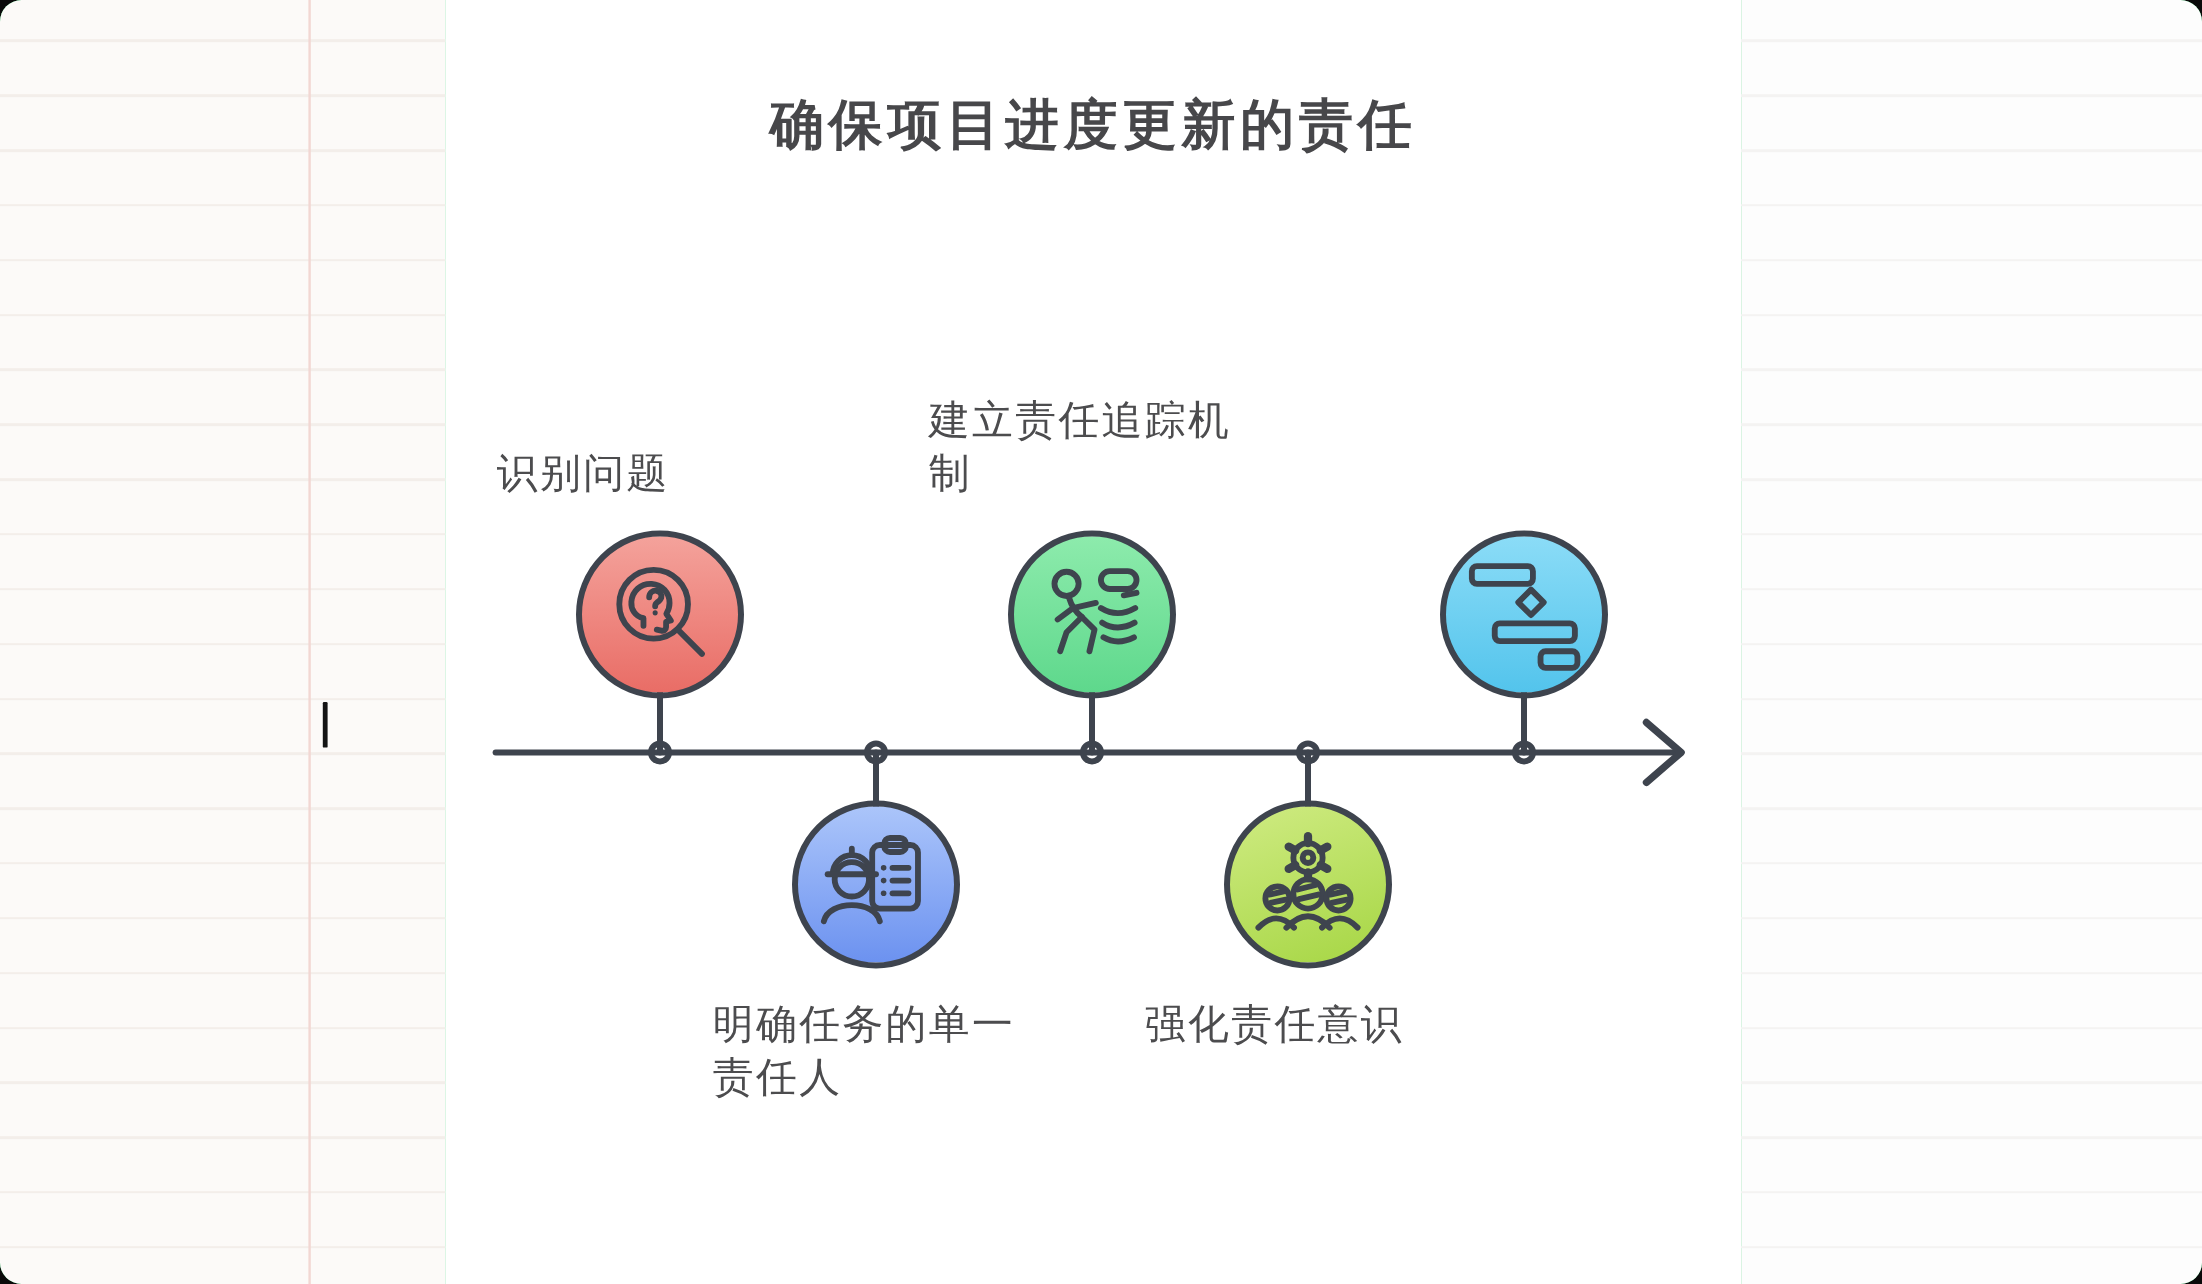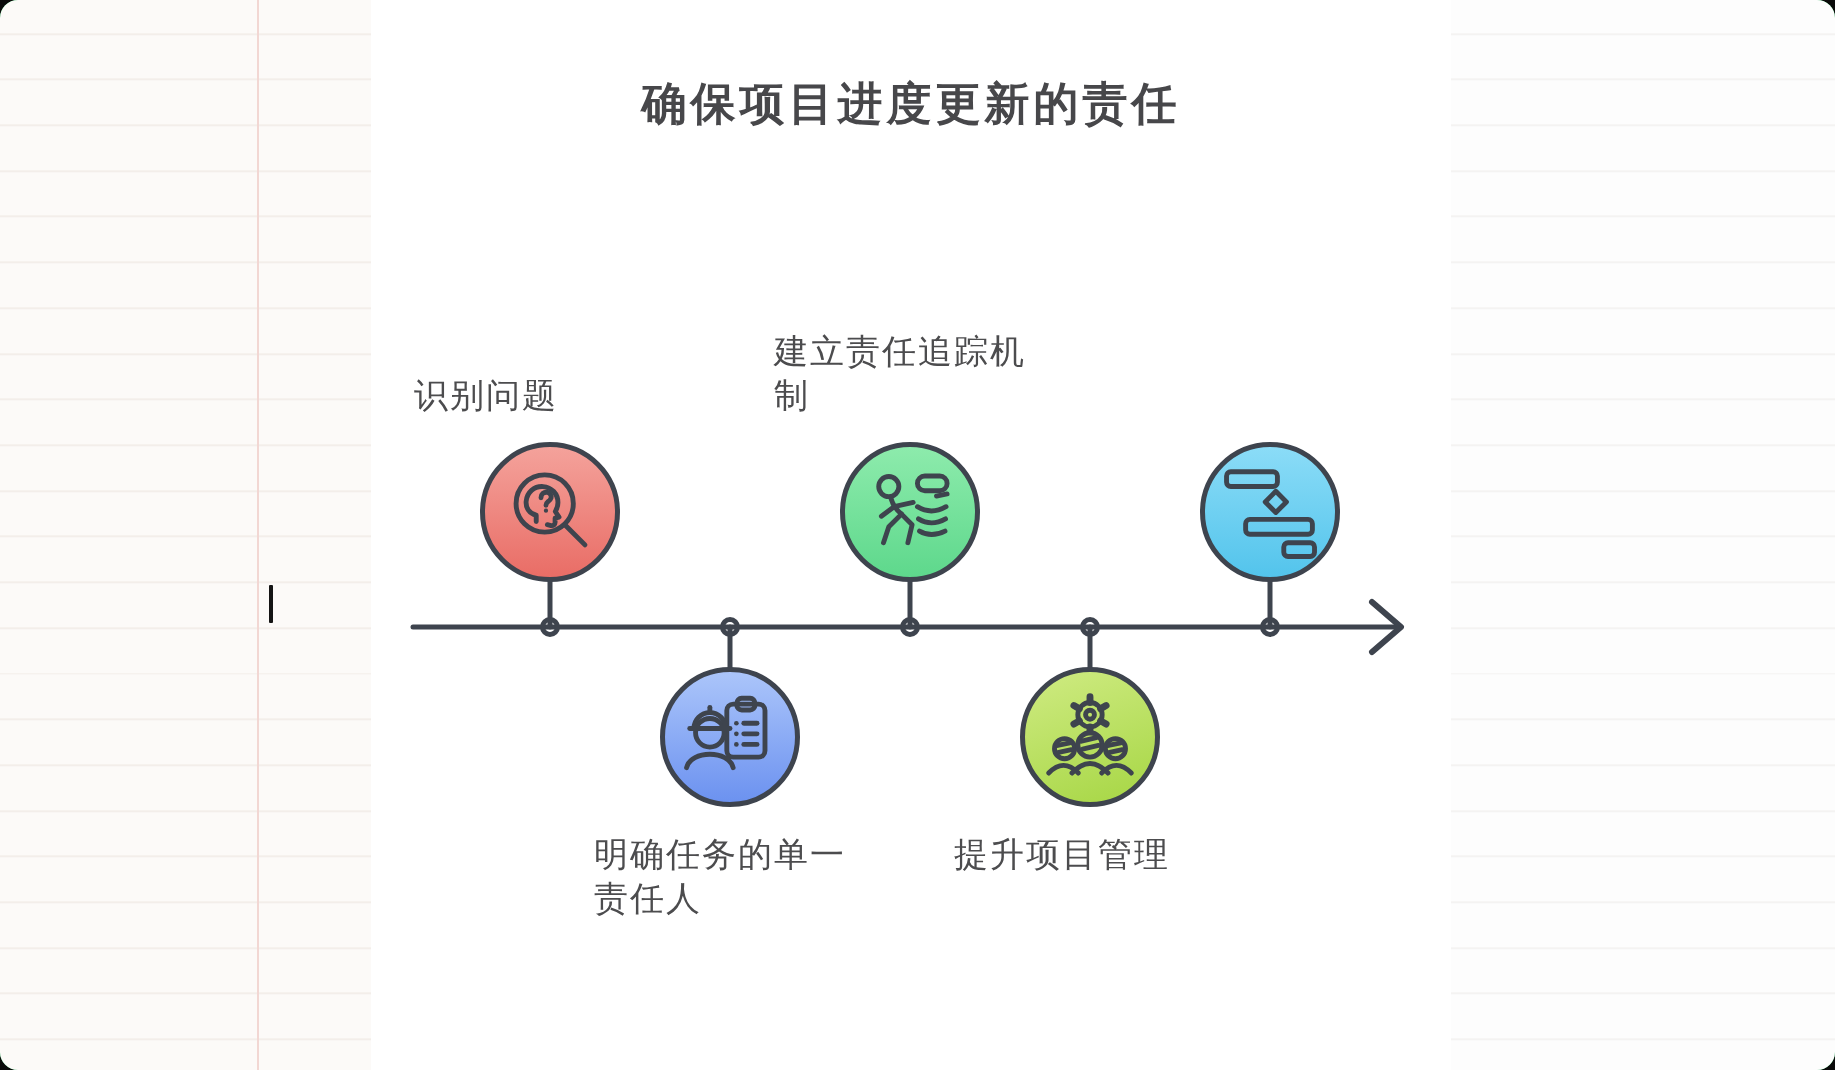--- a/index.html
+++ b/index.html
@@ -166,15 +166,15 @@
       <rect x="9" y="12" width="48" height="14" rx="4"></rect>
       <path d="M55.5,30.5 L65.5,40.5 L55.5,50.5 L45.5,40.5 Z"></path>
       <rect x="27" y="57" width="63" height="14" rx="4"></rect>
       <rect x="63" y="79" width="29" height="13" rx="4"></rect>
     </svg>
   </div>
 
   <div class="label label-2">明确任务的单一责任人</div>
   <div class="label label-1">识别问题</div>
   <div class="label label-3">建立责任追踪机制</div>
-  <div class="label label-4">提升项目管理</div>
+  <div class="label label-4">强化责任意识</div>
 
 </div>
 
 </body></html>

